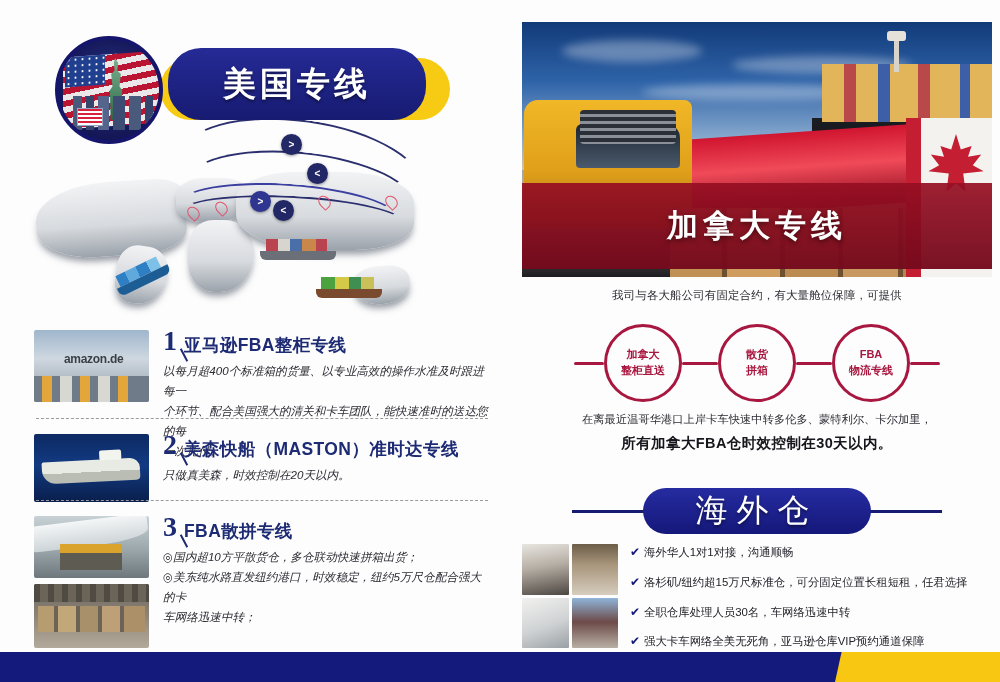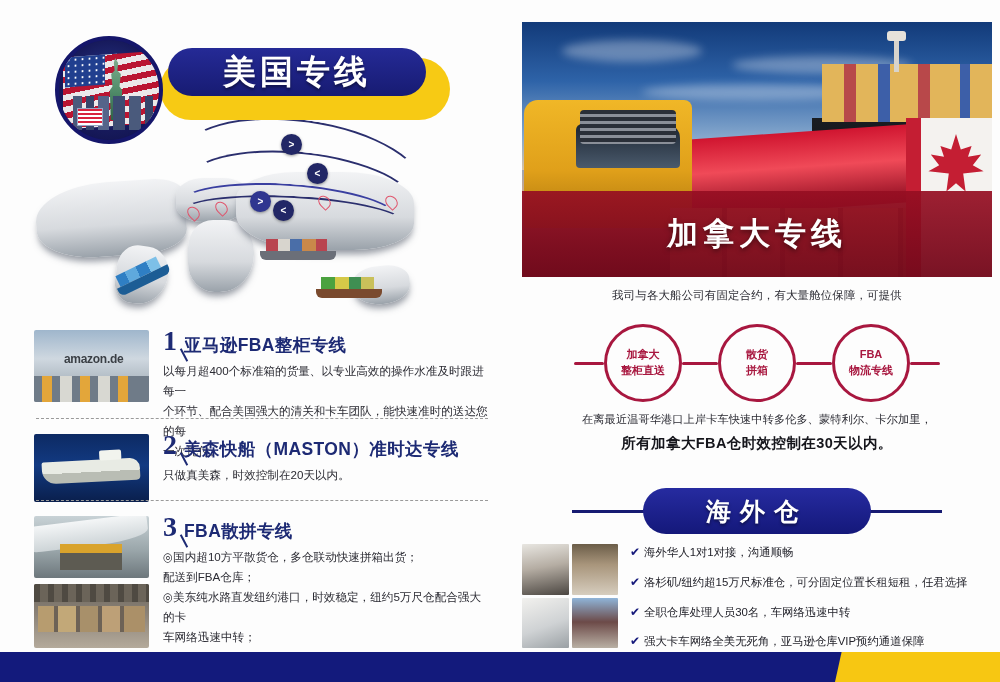--- a/index.html
+++ b/index.html
@@ -44,21 +44,21 @@
   .city-flag {
     position:absolute; left:18px; bottom:14px; width:26px; height:18px;
     background:repeating-linear-gradient(180deg,#d8223d 0 2px,#fff 2px 4px);
     border:1px solid #9aa4c4;
   }
   #us-pill-gold {
     position:absolute; left:130px; top:26px; width:290px; height:62px;
     background:#f7ca14; border-radius:31px; z-index:1;
   }
   #us-pill-navy {
-    position:absolute; left:138px; top:16px; width:258px; height:48px;
+    position:absolute; left:138px; top:16px; width:258px; height:72px;
     background:linear-gradient(180deg,#252a96 0%,#171b72 100%);
     border-radius:33px; z-index:2; display:flex; align-items:center; justify-content:center;
   }
   #us-title-text {
     color:#ffffff; font-size:33px; font-weight:bold; letter-spacing:4px;
     text-shadow:0 2px 3px rgba(0,0,0,.45);
   }
 
   
   #world-map { position:absolute; left:28px; top:138px; width:465px; height:180px; }
@@ -158,21 +158,21 @@
   .svc-num {
     font-size:28px; font-weight:bold; color:#1d2a74; line-height:.9;
     font-family:"Liberation Serif","DejaVu Serif",serif; position:relative; top:-2px;
   }
   .svc-num::after {
     content:''; position:absolute; left:14px; bottom:-3px; width:14px; height:2px;
     background:#1d2a74; transform:rotate(62deg);
   }
   .svc-title { font-size:17.5px; font-weight:bold; color:#1d2a74; letter-spacing:.4px; padding-top:3px; }
   .svc-text { font-size:11.6px; line-height:1.72; color:#2b2b33; }
-  .svc-text p { margin:0; }
+  .svc-text p { margin:0;font-style:italic; }
 
   .divider {
     position:absolute; left:36px; width:452px; height:0;
     border-top:1.5px dashed #9a9a9a;
   }
   #divider-1 { top:418px; }
   #divider-2 { top:500px; }
 
   
   #bottom-bar { position:absolute; left:0; top:652px; width:1000px; height:30px; }
@@ -239,21 +239,21 @@
   }
   #hero-flag {
     position:absolute; right:0; top:96px; width:86px; height:160px;
     background:linear-gradient(90deg,#c41e33 0 18%,#f4f2ef 18% 100%);
   }
   #hero-maple {
     position:absolute; right:6px; top:112px; width:60px; height:60px; background:#c41e33;
     clip-path:polygon(50% 0%,58% 26%,76% 20%,70% 38%,92% 34%,78% 52%,96% 62%,62% 66%,66% 96%,50% 82%,34% 96%,38% 66%,4% 62%,22% 52%,8% 34%,30% 38%,24% 20%,42% 26%);
   }
   #canada-title-band {
-    position:absolute; left:0; bottom:0; width:100%; height:86px;
+    position:absolute; left:0; bottom:8px; width:100%; height:86px;
     background:linear-gradient(180deg,rgba(150,14,34,.92) 0%,rgba(116,10,28,.96) 100%);
     display:flex; align-items:center; justify-content:center;
   }
   #canada-title-text {
     color:#fff; font-size:31px; font-weight:bold; letter-spacing:5px;
     text-shadow:0 2px 5px rgba(0,0,0,.5);
   }
 
   
   #canada-intro {
@@ -281,21 +281,21 @@
 
   
   #oversea-banner { position:absolute; left:7px; top:488px; width:470px; height:46px; }
   #ob-line-left  { position:absolute; left:50px;  top:22px; width:120px; height:3px; background:#171b72; }
   #ob-line-right { position:absolute; right:50px; top:22px; width:120px; height:3px; background:#171b72; }
   #ob-pill {
     position:absolute; left:50%; transform:translateX(-50%); top:0; width:228px; height:46px;
     background:linear-gradient(180deg,#262ba0 0%,#14187a 100%); border-radius:23px;
     display:flex; align-items:center; justify-content:center;
   }
-  #ob-text { color:#fff; font-size:25px; font-weight:bold; letter-spacing:9px; text-shadow:0 2px 3px rgba(0,0,0,.45); }
+  #ob-text { color:#fff; font-size:32px; font-weight:normal; letter-spacing:9px; text-shadow:0 2px 3px rgba(0,0,0,.45); }
 
   
   #oversea-content { position:absolute; left:7px; top:544px; width:470px; height:105px; display:flex; gap:12px; }
   #oversea-photos { flex:0 0 auto; width:96px; height:104px; display:grid; grid-template-columns:1fr 1fr; grid-template-rows:1fr 1fr; gap:3px; }
   .mini-photo { border-radius:1px; }
   #mp-office    { background:linear-gradient(170deg,#e8e6e1 0%,#b5ada3 45%,#4b4641 100%); }
   #mp-warehouse { background:linear-gradient(180deg,#6b5d48 0%,#a8957b 40%,#d6cdbe 100%); }
   #mp-desk      { background:linear-gradient(160deg,#f2f1ee 0%,#cfd2d4 55%,#9aa0a4 100%); }
   #mp-yard      { background:linear-gradient(180deg,#8fb4d8 0%,#6c4a48 48%,#b9b0a4 100%); }
 
@@ -406,21 +406,20 @@
         <div class="pallets"></div>
       </div>
     </div>
     <div class="svc-body">
       <div class="svc-head">
         <span class="svc-num">3</span>
         <span class="svc-title">FBA散拼专线</span>
       </div>
       <div class="svc-text">
         <p>◎国内超10方平散货仓，多仓联动快速拼箱出货；</p>
-        <p>配送到FBA仓库；</p>
         <p>◎美东纯水路直发纽约港口，时效稳定，纽约5万尺仓配合强大的卡</p>
         <p>车网络迅速中转；</p>
       </div>
     </div>
   </div>
 </div>
 
 <div id="right-column">
 
   <div id="canada-hero">

